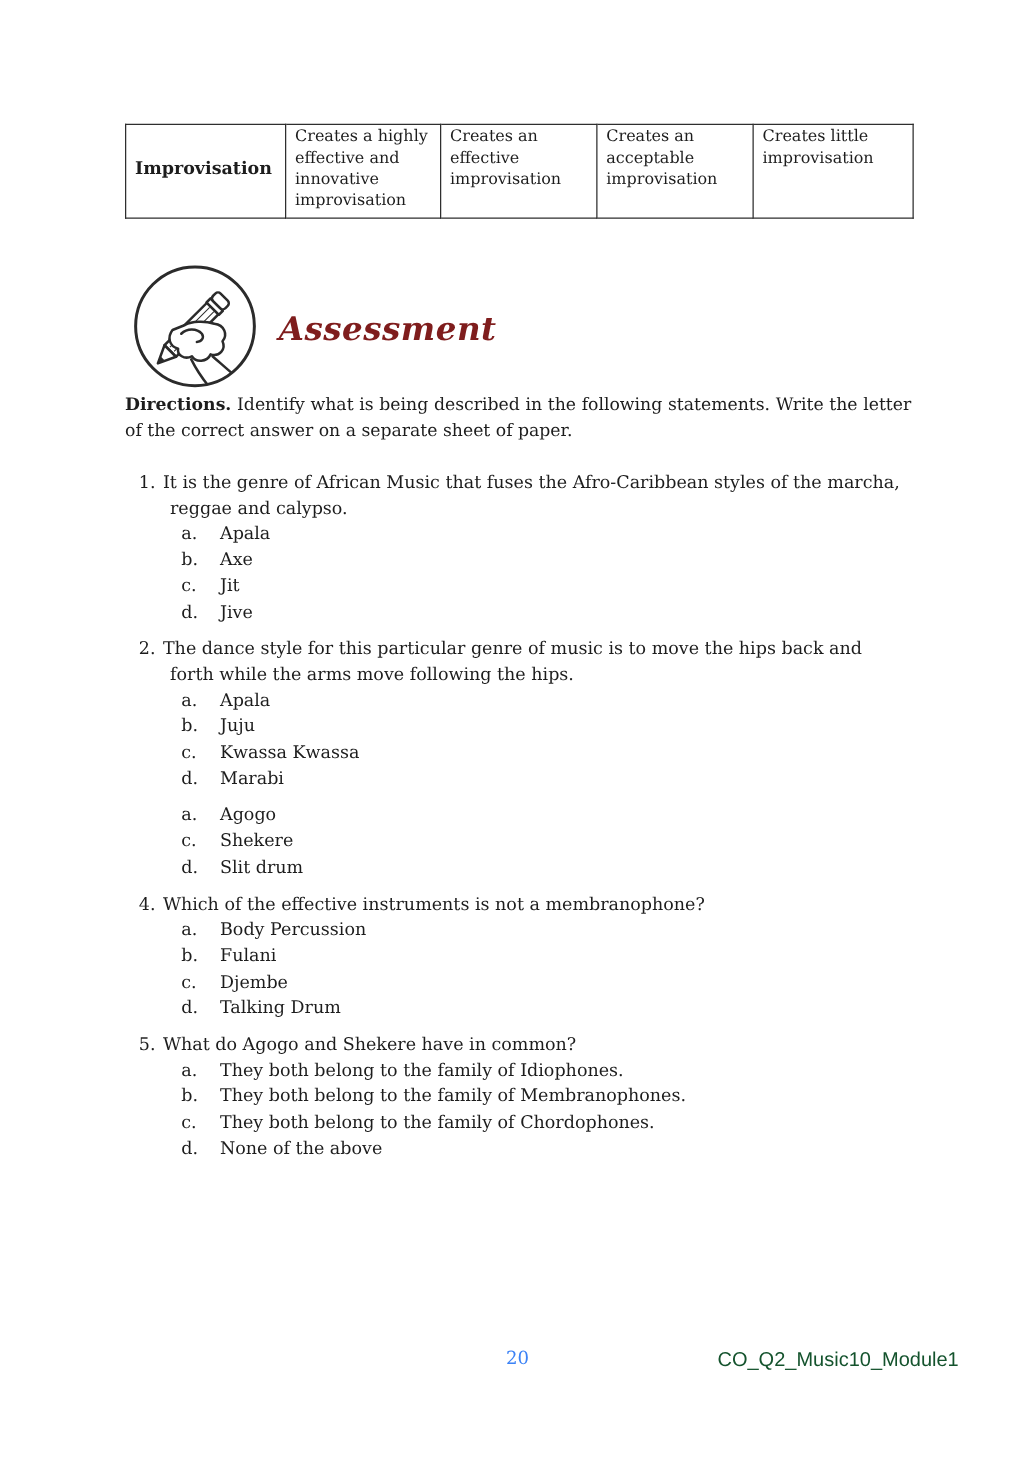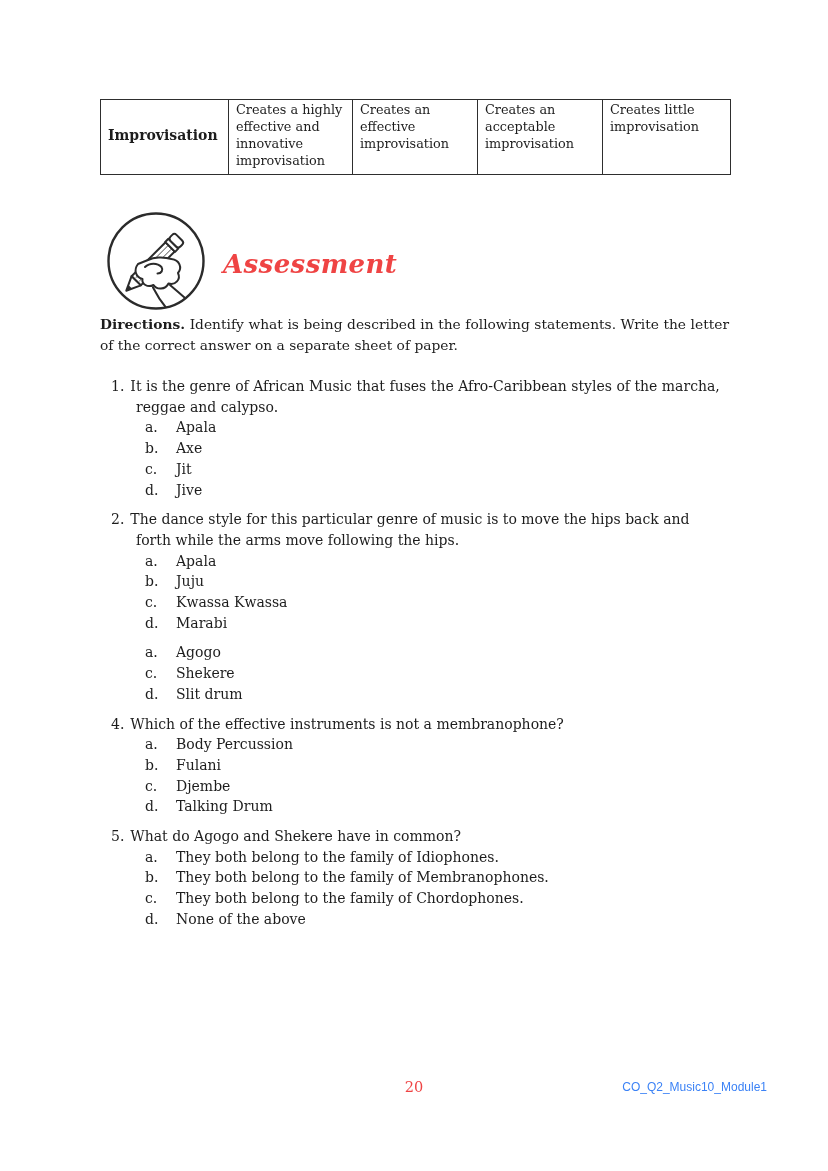--- a/index.html
+++ b/index.html
@@ -45,21 +45,21 @@
     height: 104px;
   }
   .assessment-title {
     position: absolute;
     left: 223px;
     top: 249px;
     font-size: 26px;
     font-weight: bold;
     font-style: italic;
     letter-spacing: 0.4px;
-    color: #ef4444;
+    color: #7f1d1d;
   }
 
   
   .directions {
     position: absolute;
     left: 100px;
     top: 314px;
     width: 629px;
     font-size: 13.8px;
     line-height: 21px;
@@ -86,29 +86,29 @@
   .opt-letter { display: inline-block; width: 31px; }
 
   
   .footer-page-num {
     position: absolute;
     left: 0;
     top: 1079px;
     width: 828px;
     text-align: center;
     font-size: 14.5px;
-    color: #ef4444;
+    color: #3b82f6;
   }
   .footer-module {
     position: absolute;
     top: 1080px;
     right: 61px;
     font-family: "Liberation Sans", sans-serif;
-    font-size: 12px;
-    color: #3b82f6;
+    font-size: 16px;
+    color: #14532d;
   }
 </style>
 </head>
 <body>
 
 <div class="page">
 
   <table class="rubric-table">
     <colgroup>
       <col style="width:128px">

